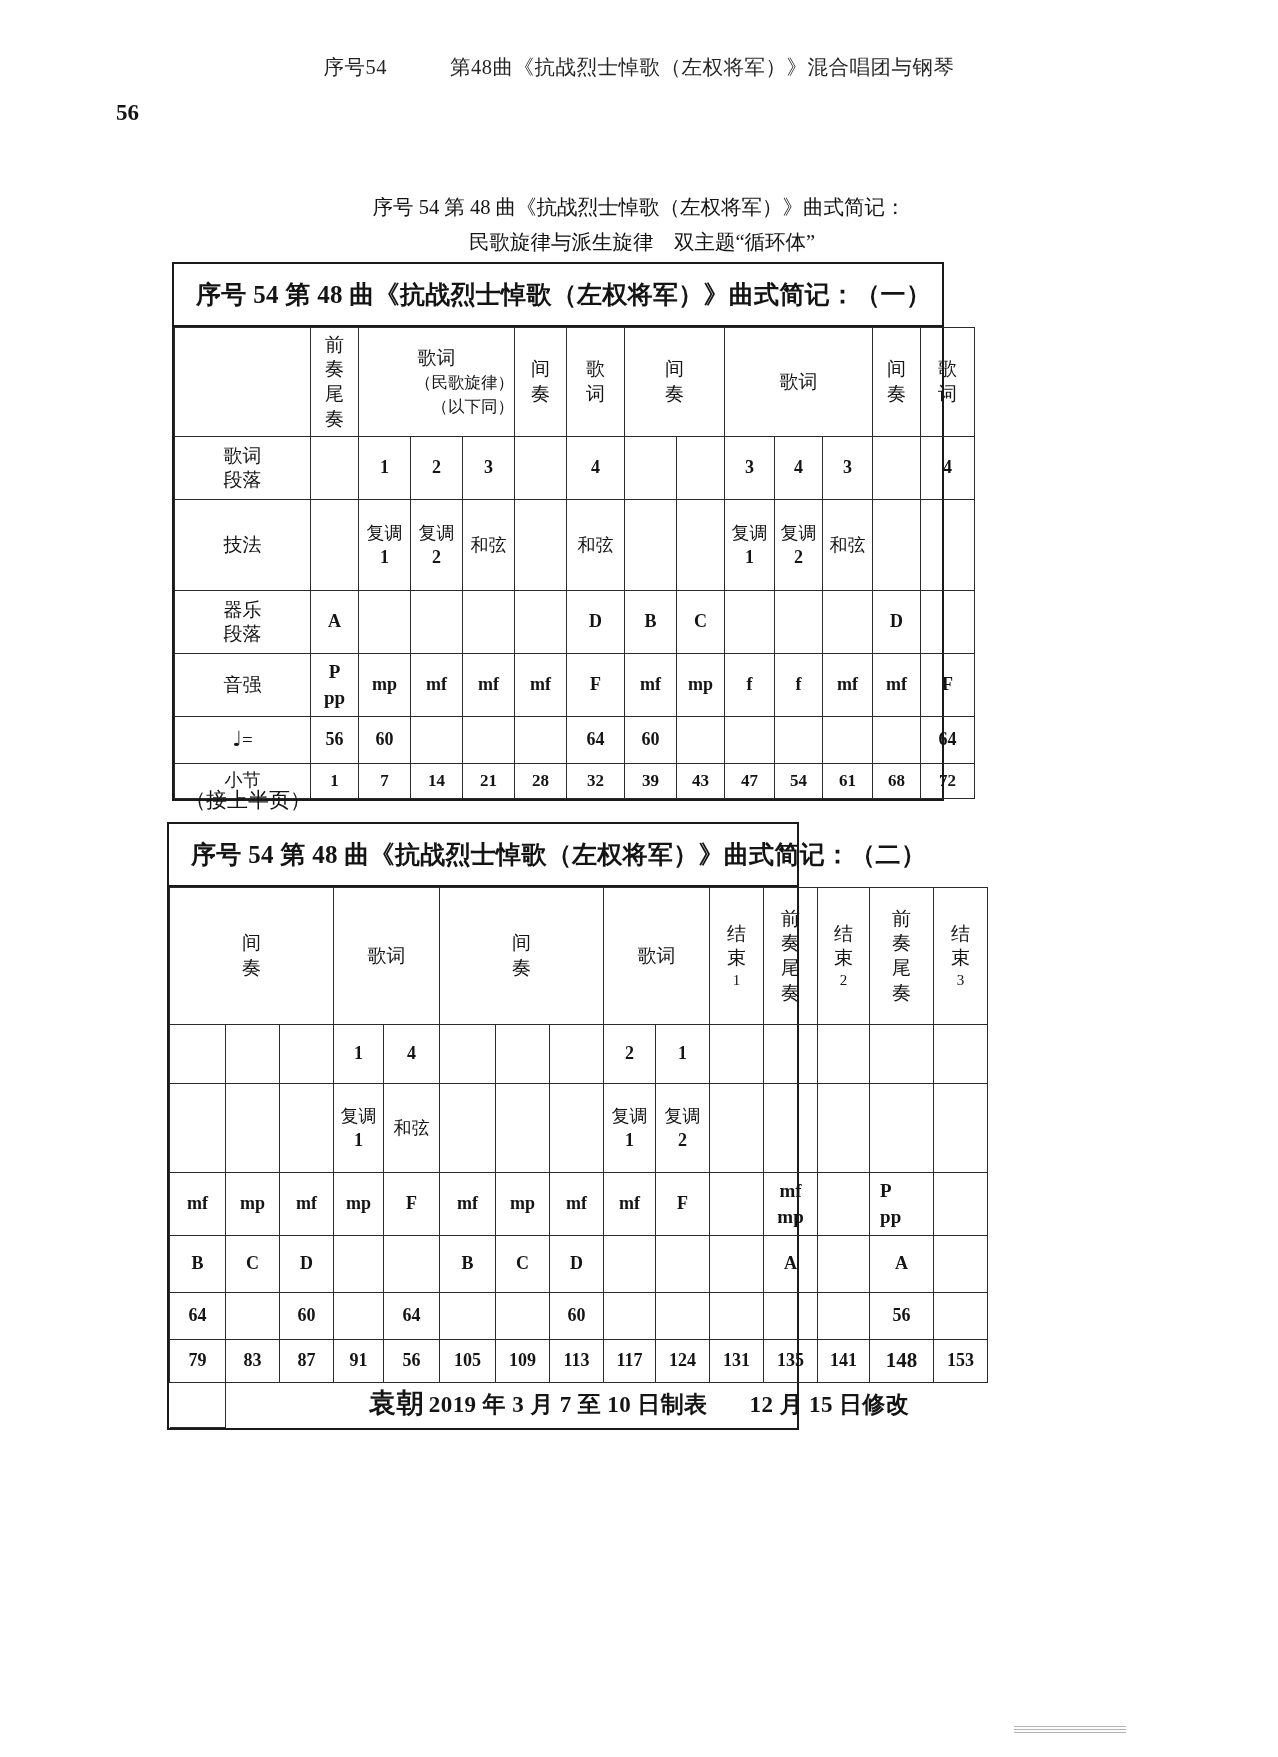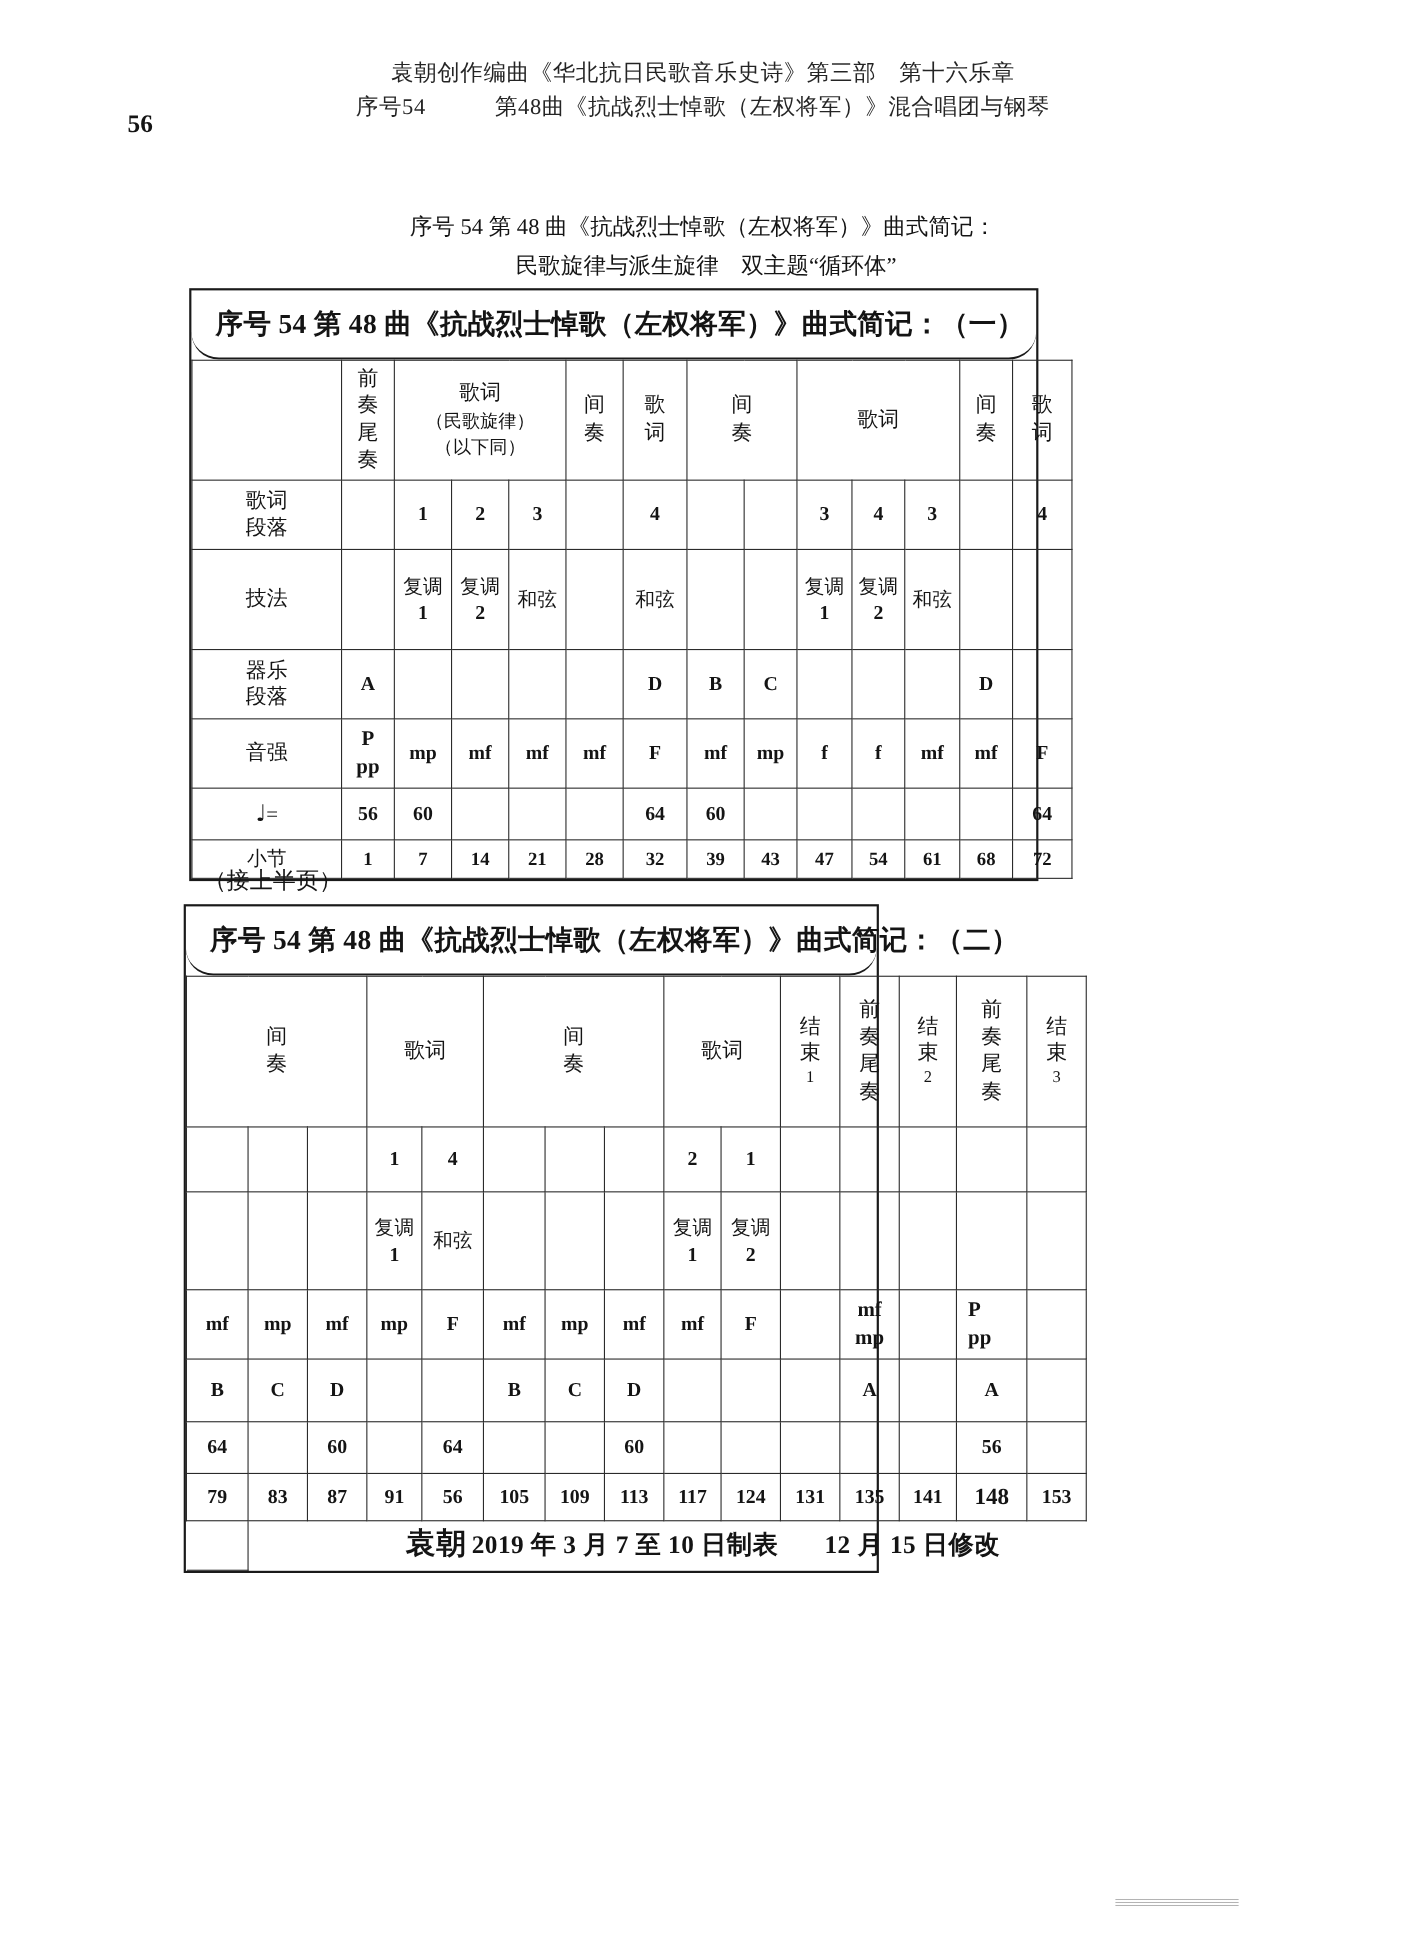--- a/index.html
+++ b/index.html
@@ -82,21 +82,20 @@
   #table1-wrap { left: 172px; top: 262px; width: 772px; }
   #table2-wrap { left: 167px; top: 822px; width: 632px; }
 
   .tbl-title {
     font-size: 25px;
     font-weight: bold;
     padding: 14px 0 14px 22px;
     border-bottom: 2.2px solid #1a1a1a;
     white-space: nowrap;
     letter-spacing: .3px;
-    border-radius: 25px;
   }
 
   table.grid {
     border-collapse: collapse;
     width: 100%;
     table-layout: fixed;
   }
   table.grid td {
     border: 1.3px solid #2b2b2b;
     vertical-align: middle;
@@ -120,20 +119,21 @@
   }
   .vstack span { display: block; }
 
   .cjk-head {
     font-size: 19px;
     line-height: 1.35;
   }
   .small-note {
     font-size: 16.5px;
     line-height: 1.45;
+    text-align: right;
   }
   .bignum {
     font-size: 25px;
     font-weight: bold;
     font-family: "Liberation Serif", serif;
   }
   .bigletter {
     font-size: 25px;
     font-weight: bold;
     font-family: "Liberation Serif", serif;
@@ -217,21 +217,20 @@
   }
 </style>
 </head>
 <body>
 
 <div class="page">
 
   <div class="folio">56</div>
 
   <div class="header-block">
-    <div class="header-line1">袁朝创作编曲《华北抗日民歌音乐史诗》第三部　第十六乐章</div>
     <div class="header-line2">序号54　　　第48曲《抗战烈士悼歌（左权将军）》混合唱团与钢琴</div>
   </div>
 
   <div class="caption c1">
     <span class="caption-line">序号 54  第 48 曲《抗战烈士悼歌（左权将军）》曲式简记：</span>
   </div>
   <div class="caption c2">
     <span class="caption-line indent">民歌旋律与派生旋律　双主题“循环体”</span>
   </div>
 

